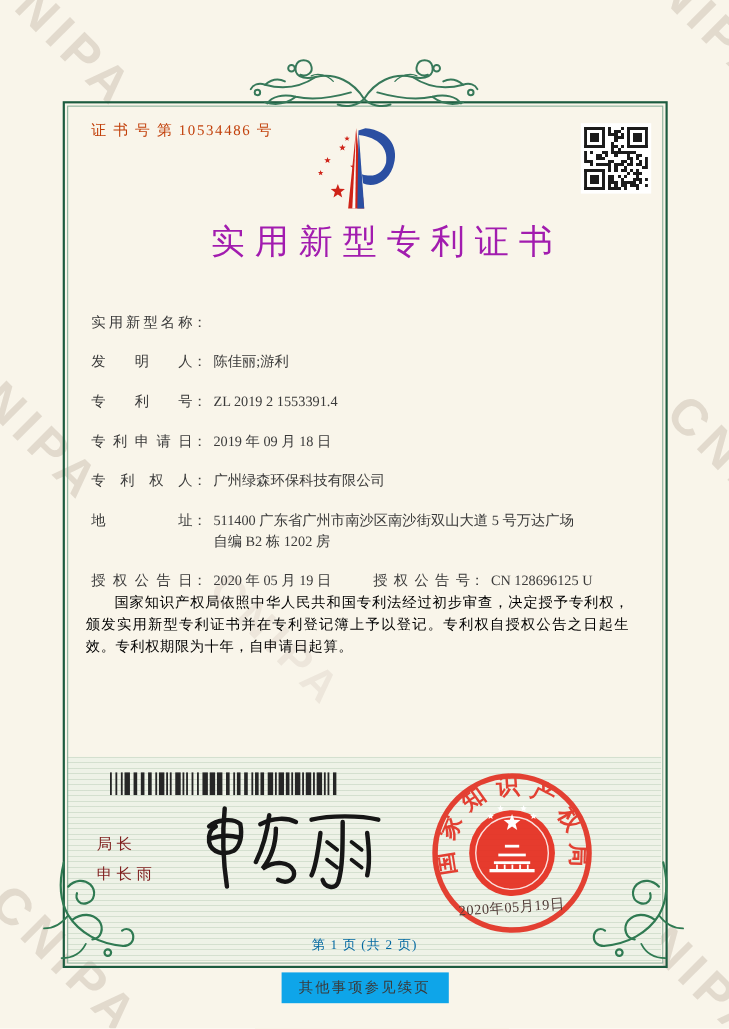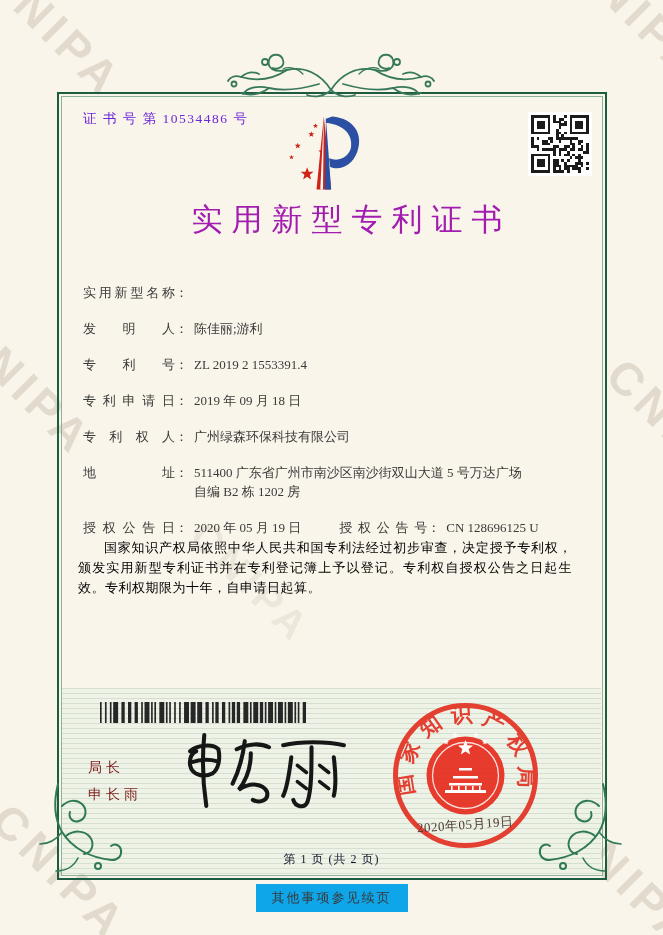--- a/index.html
+++ b/index.html
@@ -11,42 +11,42 @@
       transform:rotate(45deg);pointer-events:none;z-index:0;}
   .wm.faint{color:rgba(172,156,140,.16);font-size:40px;}
   
   .frame{position:absolute;left:57px;top:92px;width:546px;height:784px;
          border:2px solid #1d5c40;z-index:1;}
   .frame::after{content:"";position:absolute;inset:2px;border:1px solid #8cb29c;}
   .guilloche{position:absolute;left:61px;top:688px;width:540px;height:186px;z-index:1;
      background-color:#eef2e7;
      background-image:repeating-linear-gradient(0deg,rgba(120,158,122,.22) 0 1px,transparent 1px 5px);}
   .content{position:absolute;inset:0;z-index:2;}
-  .cert-no{position:absolute;left:83px;top:110px;font-size:13.5px;letter-spacing:1.5px;color:#6d28d9;}
+  .cert-no{position:absolute;left:83px;top:110px;font-size:13.5px;letter-spacing:1.5px;color:#c2410c;}
   .logo{position:absolute;left:280px;top:104px;width:96px;height:94px;}
   .qr{position:absolute;left:528px;top:112px;width:58px;height:58px;background:#fff;padding:3px;}
   .title{position:absolute;left:0;right:0;top:199px;text-align:center;font-size:31px;
          font-weight:normal;letter-spacing:9px;color:#a21caf;padding-left:40px;}
   .fields{position:absolute;left:83px;top:283px;width:470px;font-size:13px;color:#3a3a3a;}
   .frow{display:flex;line-height:19px;margin-bottom:17px;}
   .flabel{display:inline-block;width:92px;text-align:justify;text-align-last:justify;flex:0 0 92px;}
   .fcolon{flex:0 0 auto;}
   .fvalue{margin-left:6px;white-space:pre-line;}
   .grant-row{display:flex;line-height:19px;}
   .flabel2{display:inline-block;width:88px;text-align:justify;text-align-last:justify;flex:0 0 88px;margin-left:38px;}
   .paras{position:absolute;left:78px;top:538px;width:494px;font-size:13px;line-height:20px;
          text-align:justify;color:#000000;letter-spacing:.5px;}
   .paras p{margin:0 0 2px 0;text-indent:2em;}
   .barcode{position:absolute;left:100px;top:702px;width:206px;height:21px;}
   .signer{position:absolute;left:88px;top:754px;font-size:14px;letter-spacing:4px;color:#7f1d1d;
           font-family:"Liberation Sans","DejaVu Sans",sans-serif;line-height:27px;}
   .sig{position:absolute;left:180px;top:728px;width:172px;height:88px;}
   .seal{position:absolute;left:388px;top:698px;width:155px;height:155px;mix-blend-mode:multiply;opacity:.95;}
   .page-info{position:absolute;left:0;right:0;top:851px;text-align:center;font-size:12px;
-             letter-spacing:1px;color:#0f172a;}
+             letter-spacing:1px;color:#0369a1;}
   .note{position:absolute;left:0;right:0;top:884px;text-align:center;}
   .note span{display:inline-block;background:#0ea5e9;padding:5px 16px;font-size:13px;
              letter-spacing:2px;color:#3a3a3a;}
   .ornament-top{position:absolute;left:225px;top:42px;width:212px;height:64px;z-index:2;}
   .corner-br{position:absolute;left:533px;top:766px;width:92px;height:115px;z-index:3;}
   .corner-bl{position:absolute;left:36px;top:766px;width:92px;height:115px;z-index:3;transform:scaleX(-1);}
 </style>
 </head>
 <body>
 

